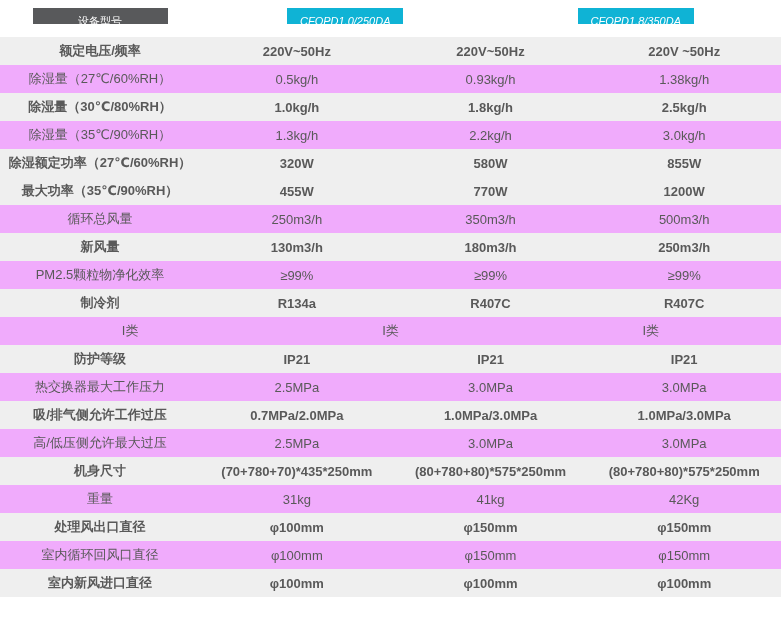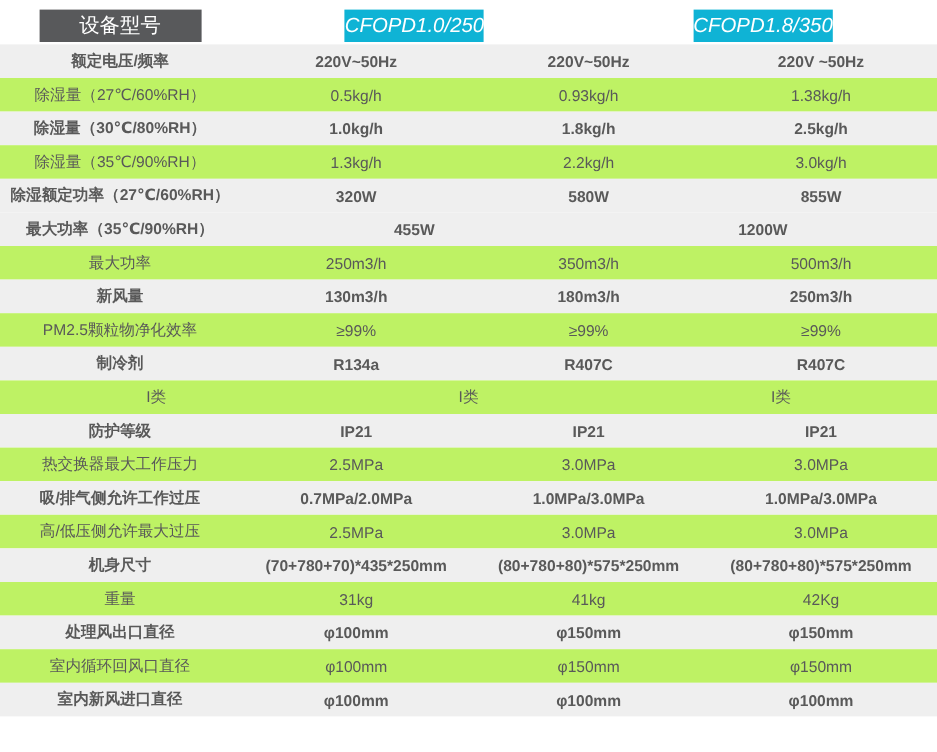--- a/index.html
+++ b/index.html
@@ -27,23 +27,23 @@
   .hcol {
     flex: 1 1 0;
     text-align: center;
   }
   .hcol.label-col {
     flex: 0 0 200px;
     width: 200px;
   }
   .hbox {
     display: inline-block;
-    height: 27px;
+    height: 16px;
     line-height: 27px;
-    font-size: 17px;
+    font-size: 11px;
     color: #ffffff;
     text-align: center;
     white-space: nowrap;
   }
   .hbox.dark {
     width: 135px;
     background: var(--header-dark, #58595b);
   }
   .hbox.cyan {
     width: 116px;
@@ -51,21 +51,21 @@
     font-style: italic;
   }
   
   .tbody { width: 781px; }
   .row {
     display: flex;
     height: 28px;
     align-items: center;
     font-size: 13px;
     color: var(--text, #595959);
-    background: #bef264;
+    background: #f0abfc;
   }
   .row.striped {
     background: var(--stripe, #efefef);
     font-weight: bold;
   }
   .cell {
     flex: 1 1 0;
     text-align: center;
     white-space: nowrap;
     overflow: hidden;
@@ -118,24 +118,25 @@
       </div>
       <div class="row striped">
         <div class="cell label-cell">除湿额定功率（27℃/60%RH）</div>
         <div class="cell">320W</div>
         <div class="cell">580W</div>
         <div class="cell">855W</div>
       </div>
       <div class="row striped">
         <div class="cell label-cell">最大功率（35℃/90%RH）</div>
         <div class="cell">455W</div>
+        <div class="cell">770W</div>
         <div class="cell">1200W</div>
       </div>
       <div class="row">
-        <div class="cell label-cell">最大功率</div>
+        <div class="cell label-cell">循环总风量</div>
         <div class="cell">250m3/h</div>
         <div class="cell">350m3/h</div>
         <div class="cell">500m3/h</div>
       </div>
       <div class="row striped">
         <div class="cell label-cell">新风量</div>
         <div class="cell">130m3/h</div>
         <div class="cell">180m3/h</div>
         <div class="cell">250m3/h</div>
       </div>

